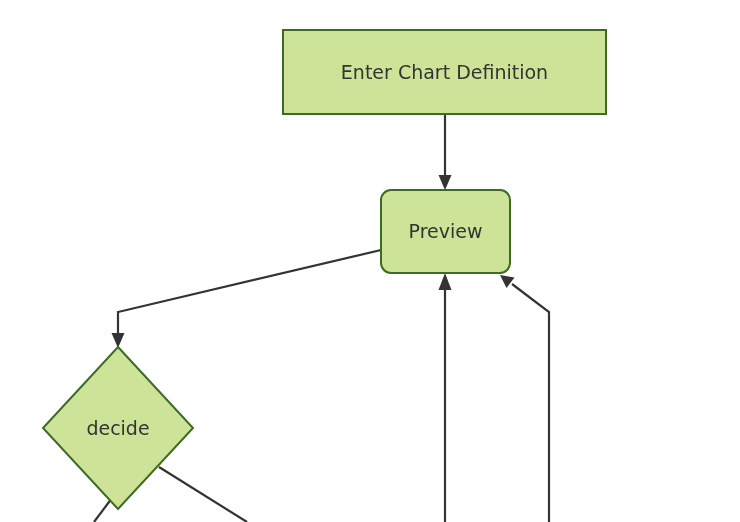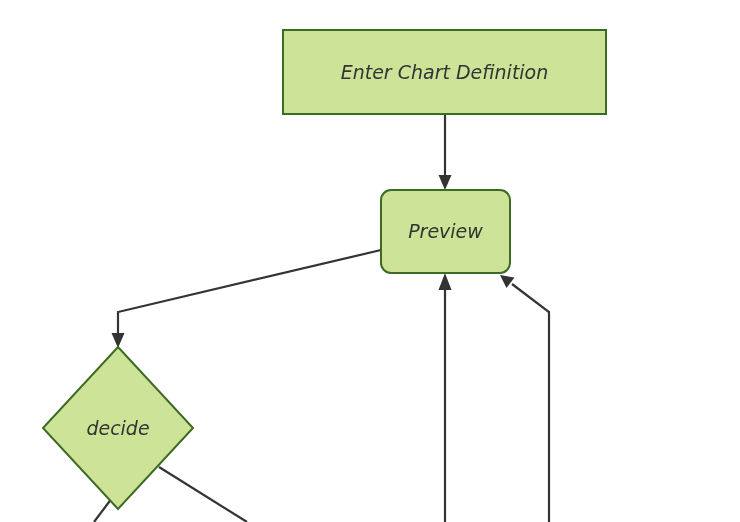--- a/index.html
+++ b/index.html
@@ -11,21 +11,20 @@
     width: 740px;
     height: 522px;
     overflow: hidden;
     font-family: "DejaVu Sans", sans-serif;
   }
   #diagram-root {
     position: relative;
     width: 740px;
     height: 522px;
     background: #ffffff;
-    font-style: italic;
   }
   #flow-svg {
     position: absolute;
     top: 0;
     left: 0;
     width: 740px;
     height: 522px;
     display: block;
   }
   .node-label {

